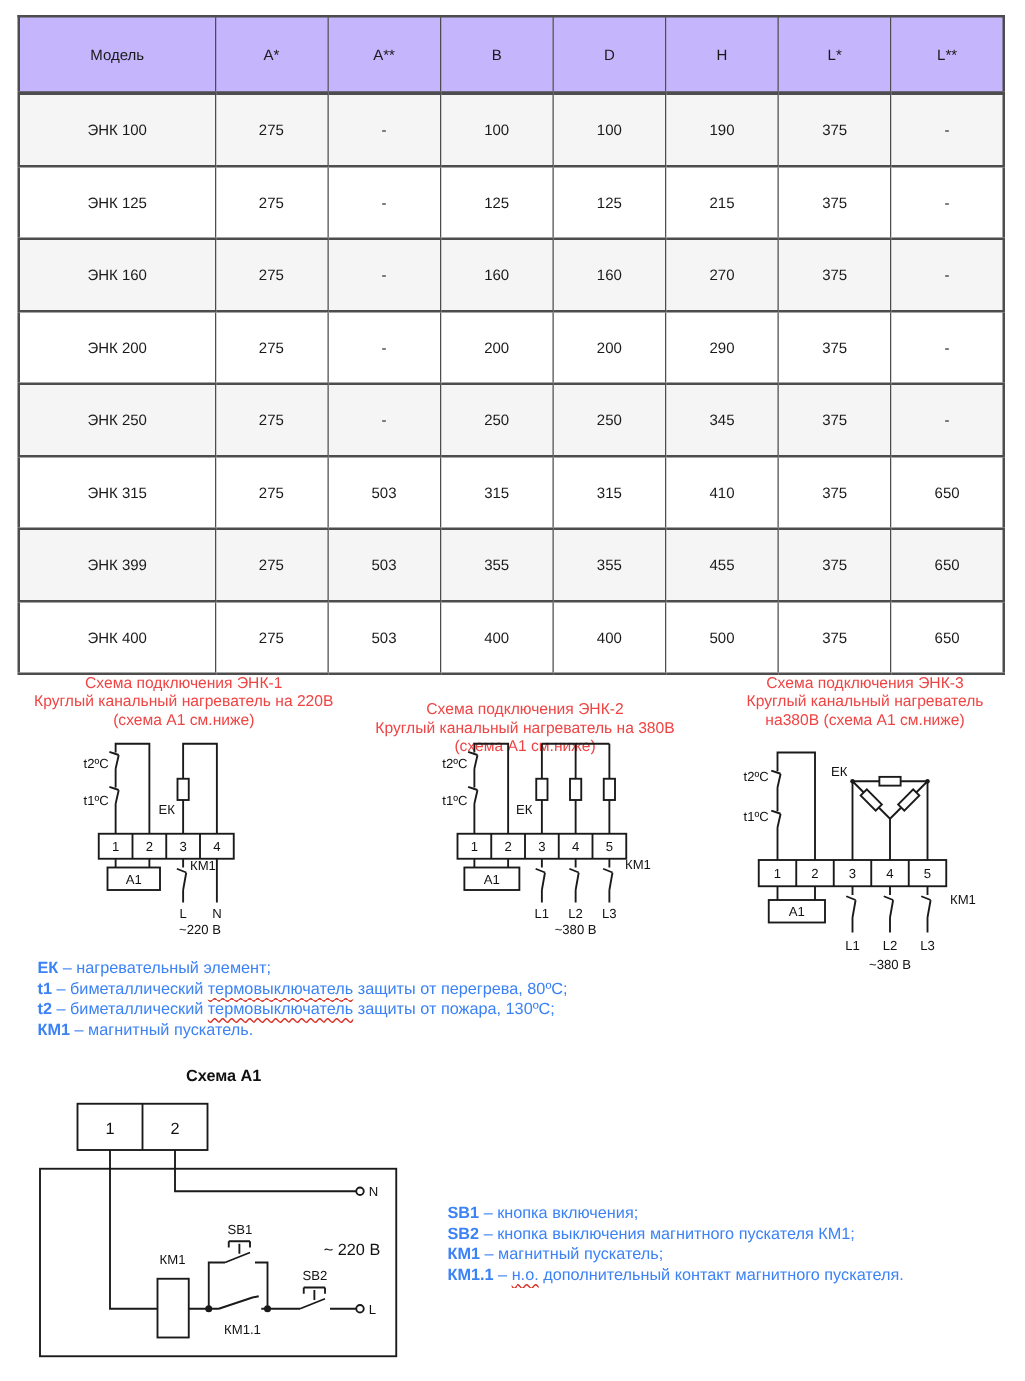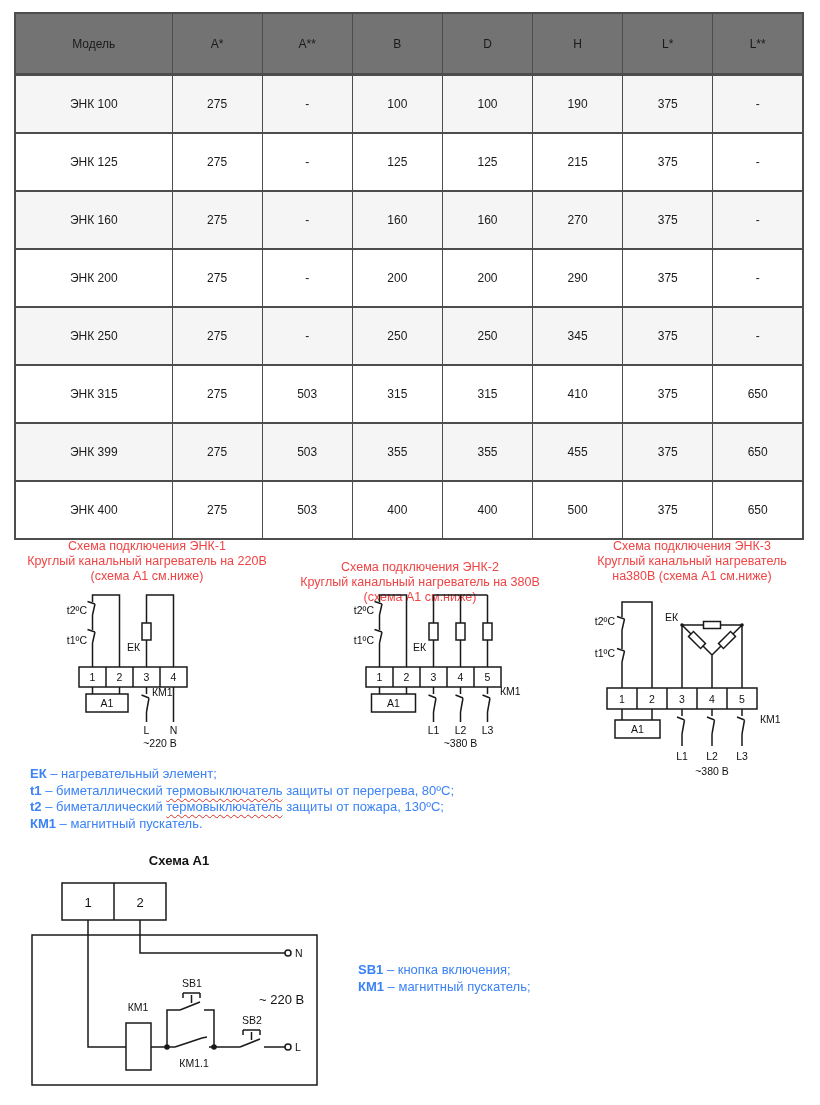--- a/index.html
+++ b/index.html
@@ -8,21 +8,21 @@
     font-family:"Liberation Sans",sans-serif;color:#1a1a1a;overflow:hidden;
   }
   
   table.dims{
     position:absolute;left:14px;top:12px;width:790px;
     border-collapse:collapse;table-layout:fixed;
     border:2px solid #4d4d4d;font-size:12px;color:#1a1a1a;
   }
   table.dims th{
     height:57px;font-weight:normal;text-align:center;vertical-align:middle;
-    border:1px solid #4d4d4d;border-bottom:3px solid #4d4d4d;background:#737373;
+    border:1px solid #4d4d4d;border-bottom:3px solid #4d4d4d;background:#c4b5fd;
   }
   table.dims td{
     height:54px;text-align:center;vertical-align:middle;
     border:1px solid #4d4d4d;border-top:2px solid #4d4d4d;border-bottom:2px solid #4d4d4d;
   }
   table.dims tbody tr:nth-child(odd){background:#f5f5f5;}
   table.dims col.model{width:157px;}
   
   .dtitle{
     position:absolute;width:266px;text-align:center;
@@ -312,14 +312,16 @@
 
   <text x="124" y="163" text-anchor="middle">КМ1</text>
   <text x="178" y="139" text-anchor="middle">SB1</text>
   <text x="238" y="176" text-anchor="middle">SB2</text>
   <text x="180" y="219" text-anchor="middle">КМ1.1</text>
   <text class="big" x="245" y="156">~ 220 В</text>
 </svg>
 
 <div class="legend" style="left:358px;top:962px;">
     <div class="legend-line"><b>SB1</b><span> – кнопка включения;</span></div>
+    <div class="legend-line"><b>SB2</b><span> – кнопка выключения магнитного пускателя КМ1;</span></div>
     <div class="legend-line"><b>КМ1</b><span> – магнитный пускатель;</span></div>
+    <div class="legend-line"><b>КМ1.1</b><span> – </span><span class="wavy">н.о.</span><span> дополнительный контакт магнитного пускателя.</span></div>
   </div>
 
 </body></html>

